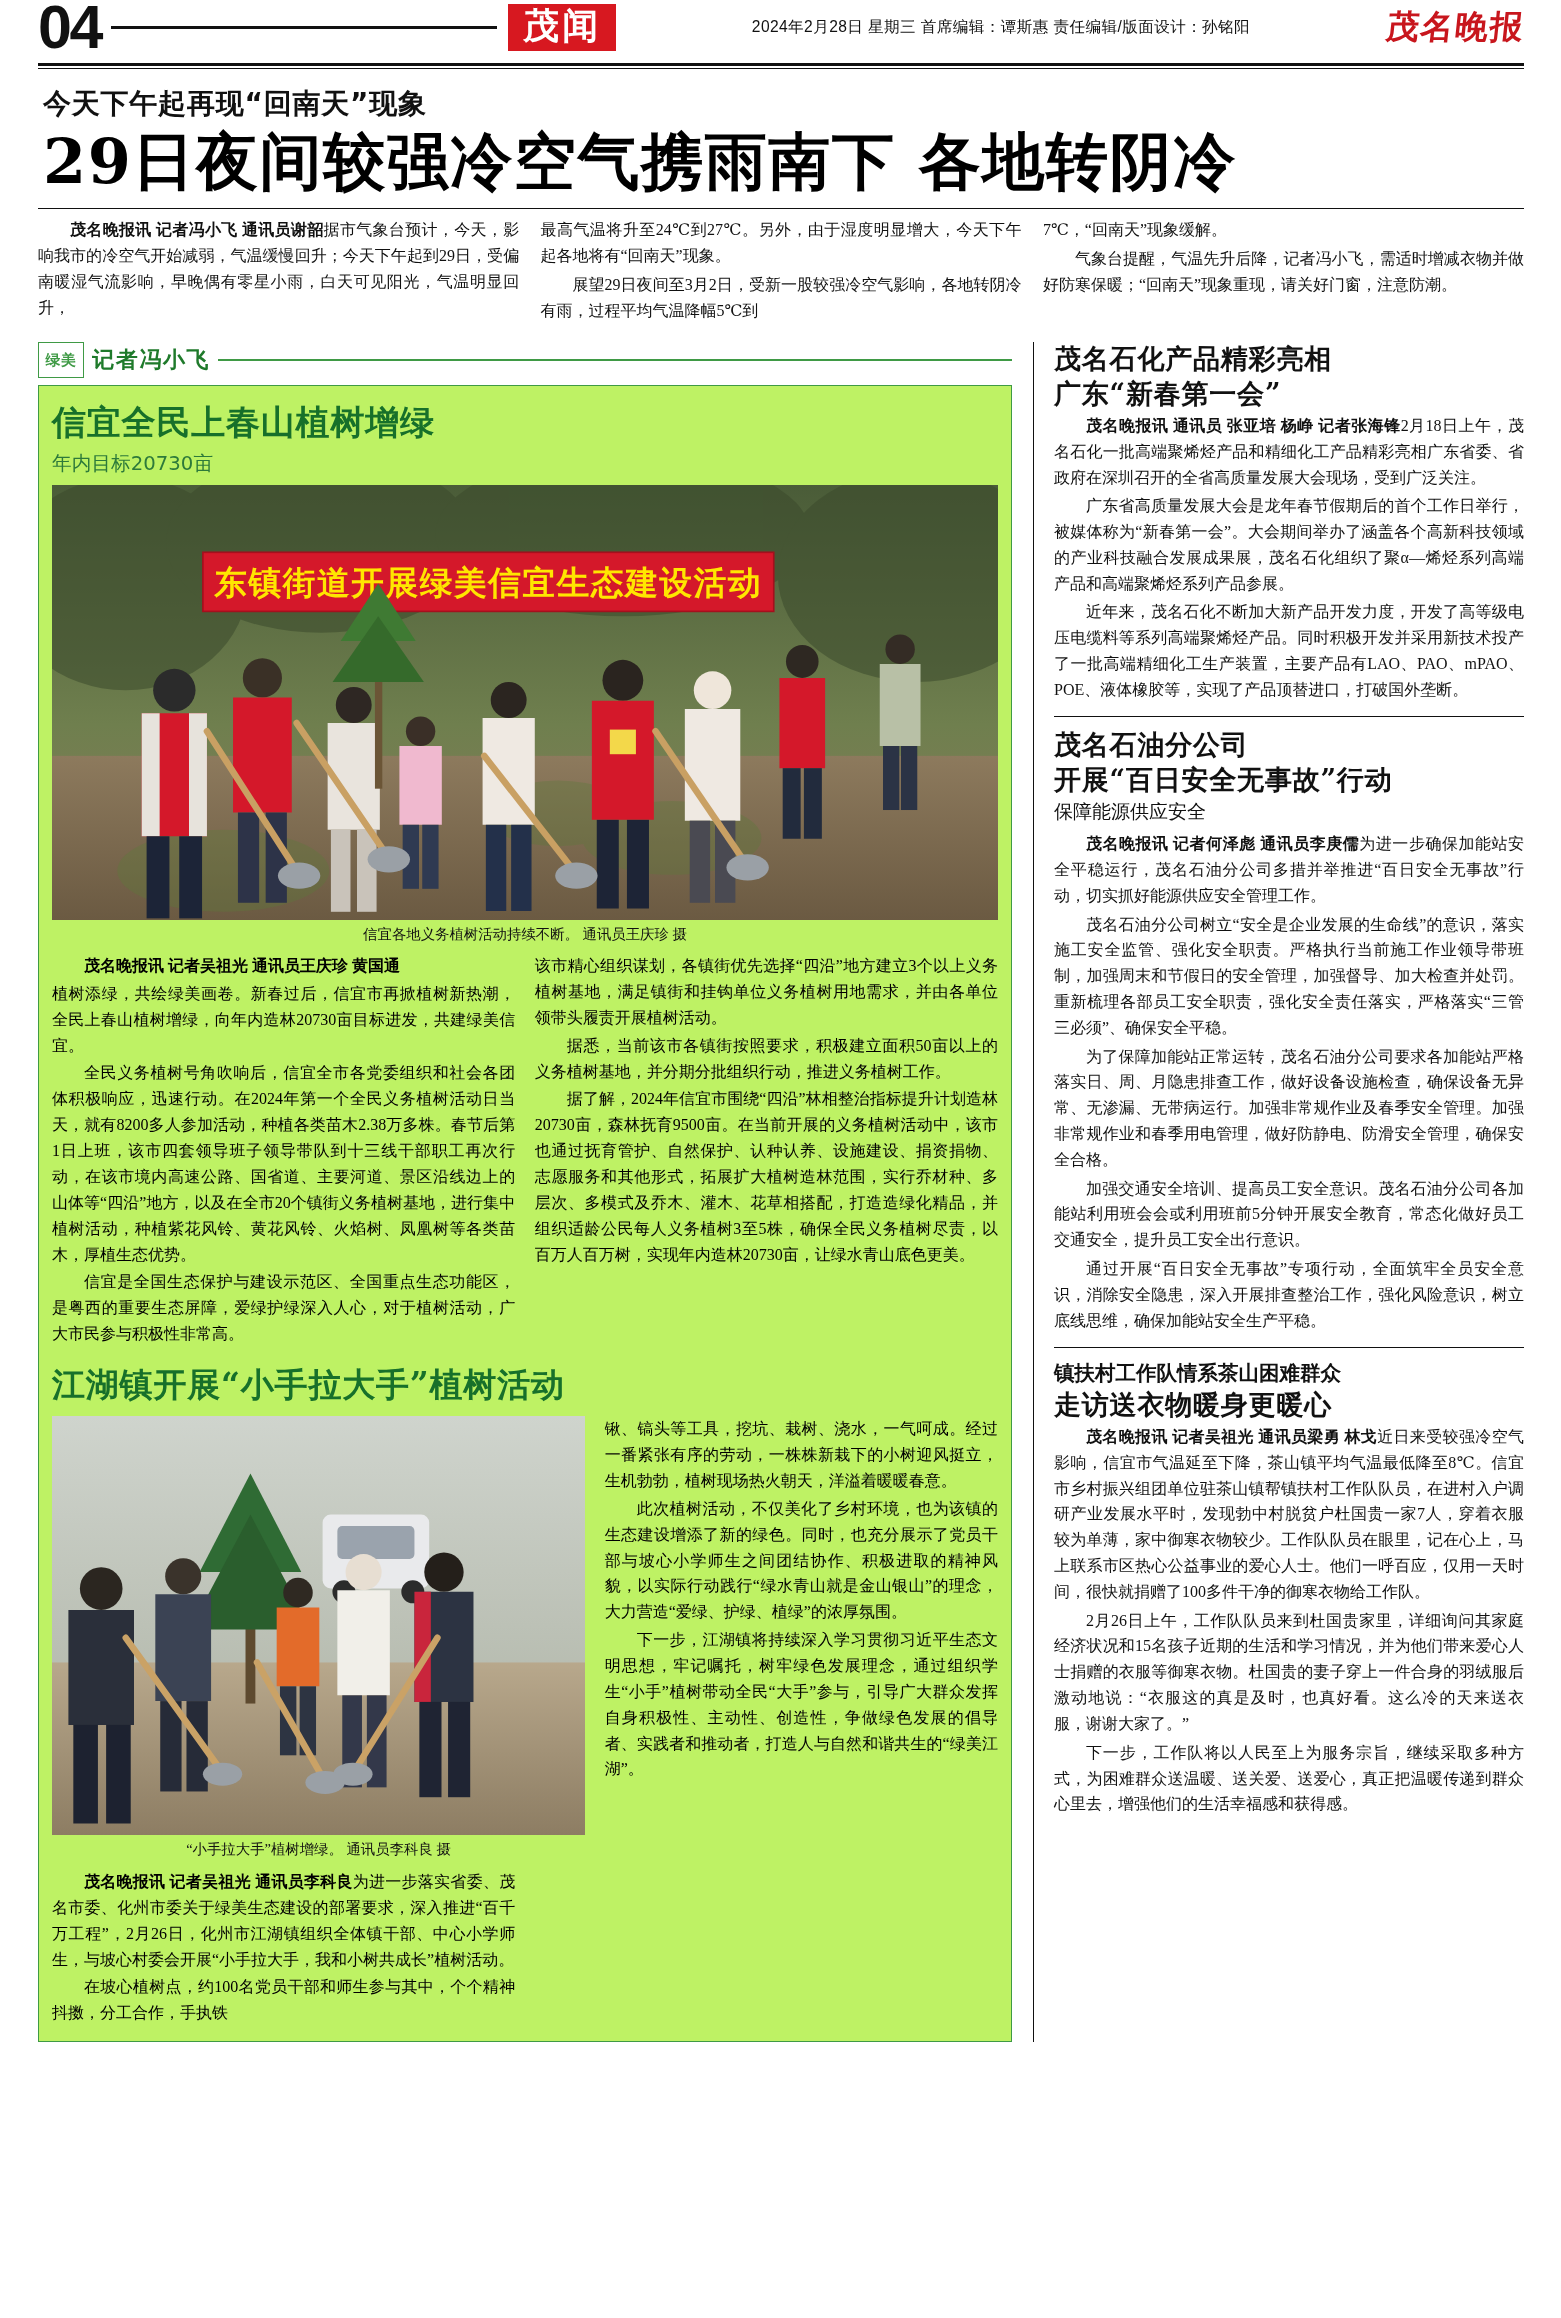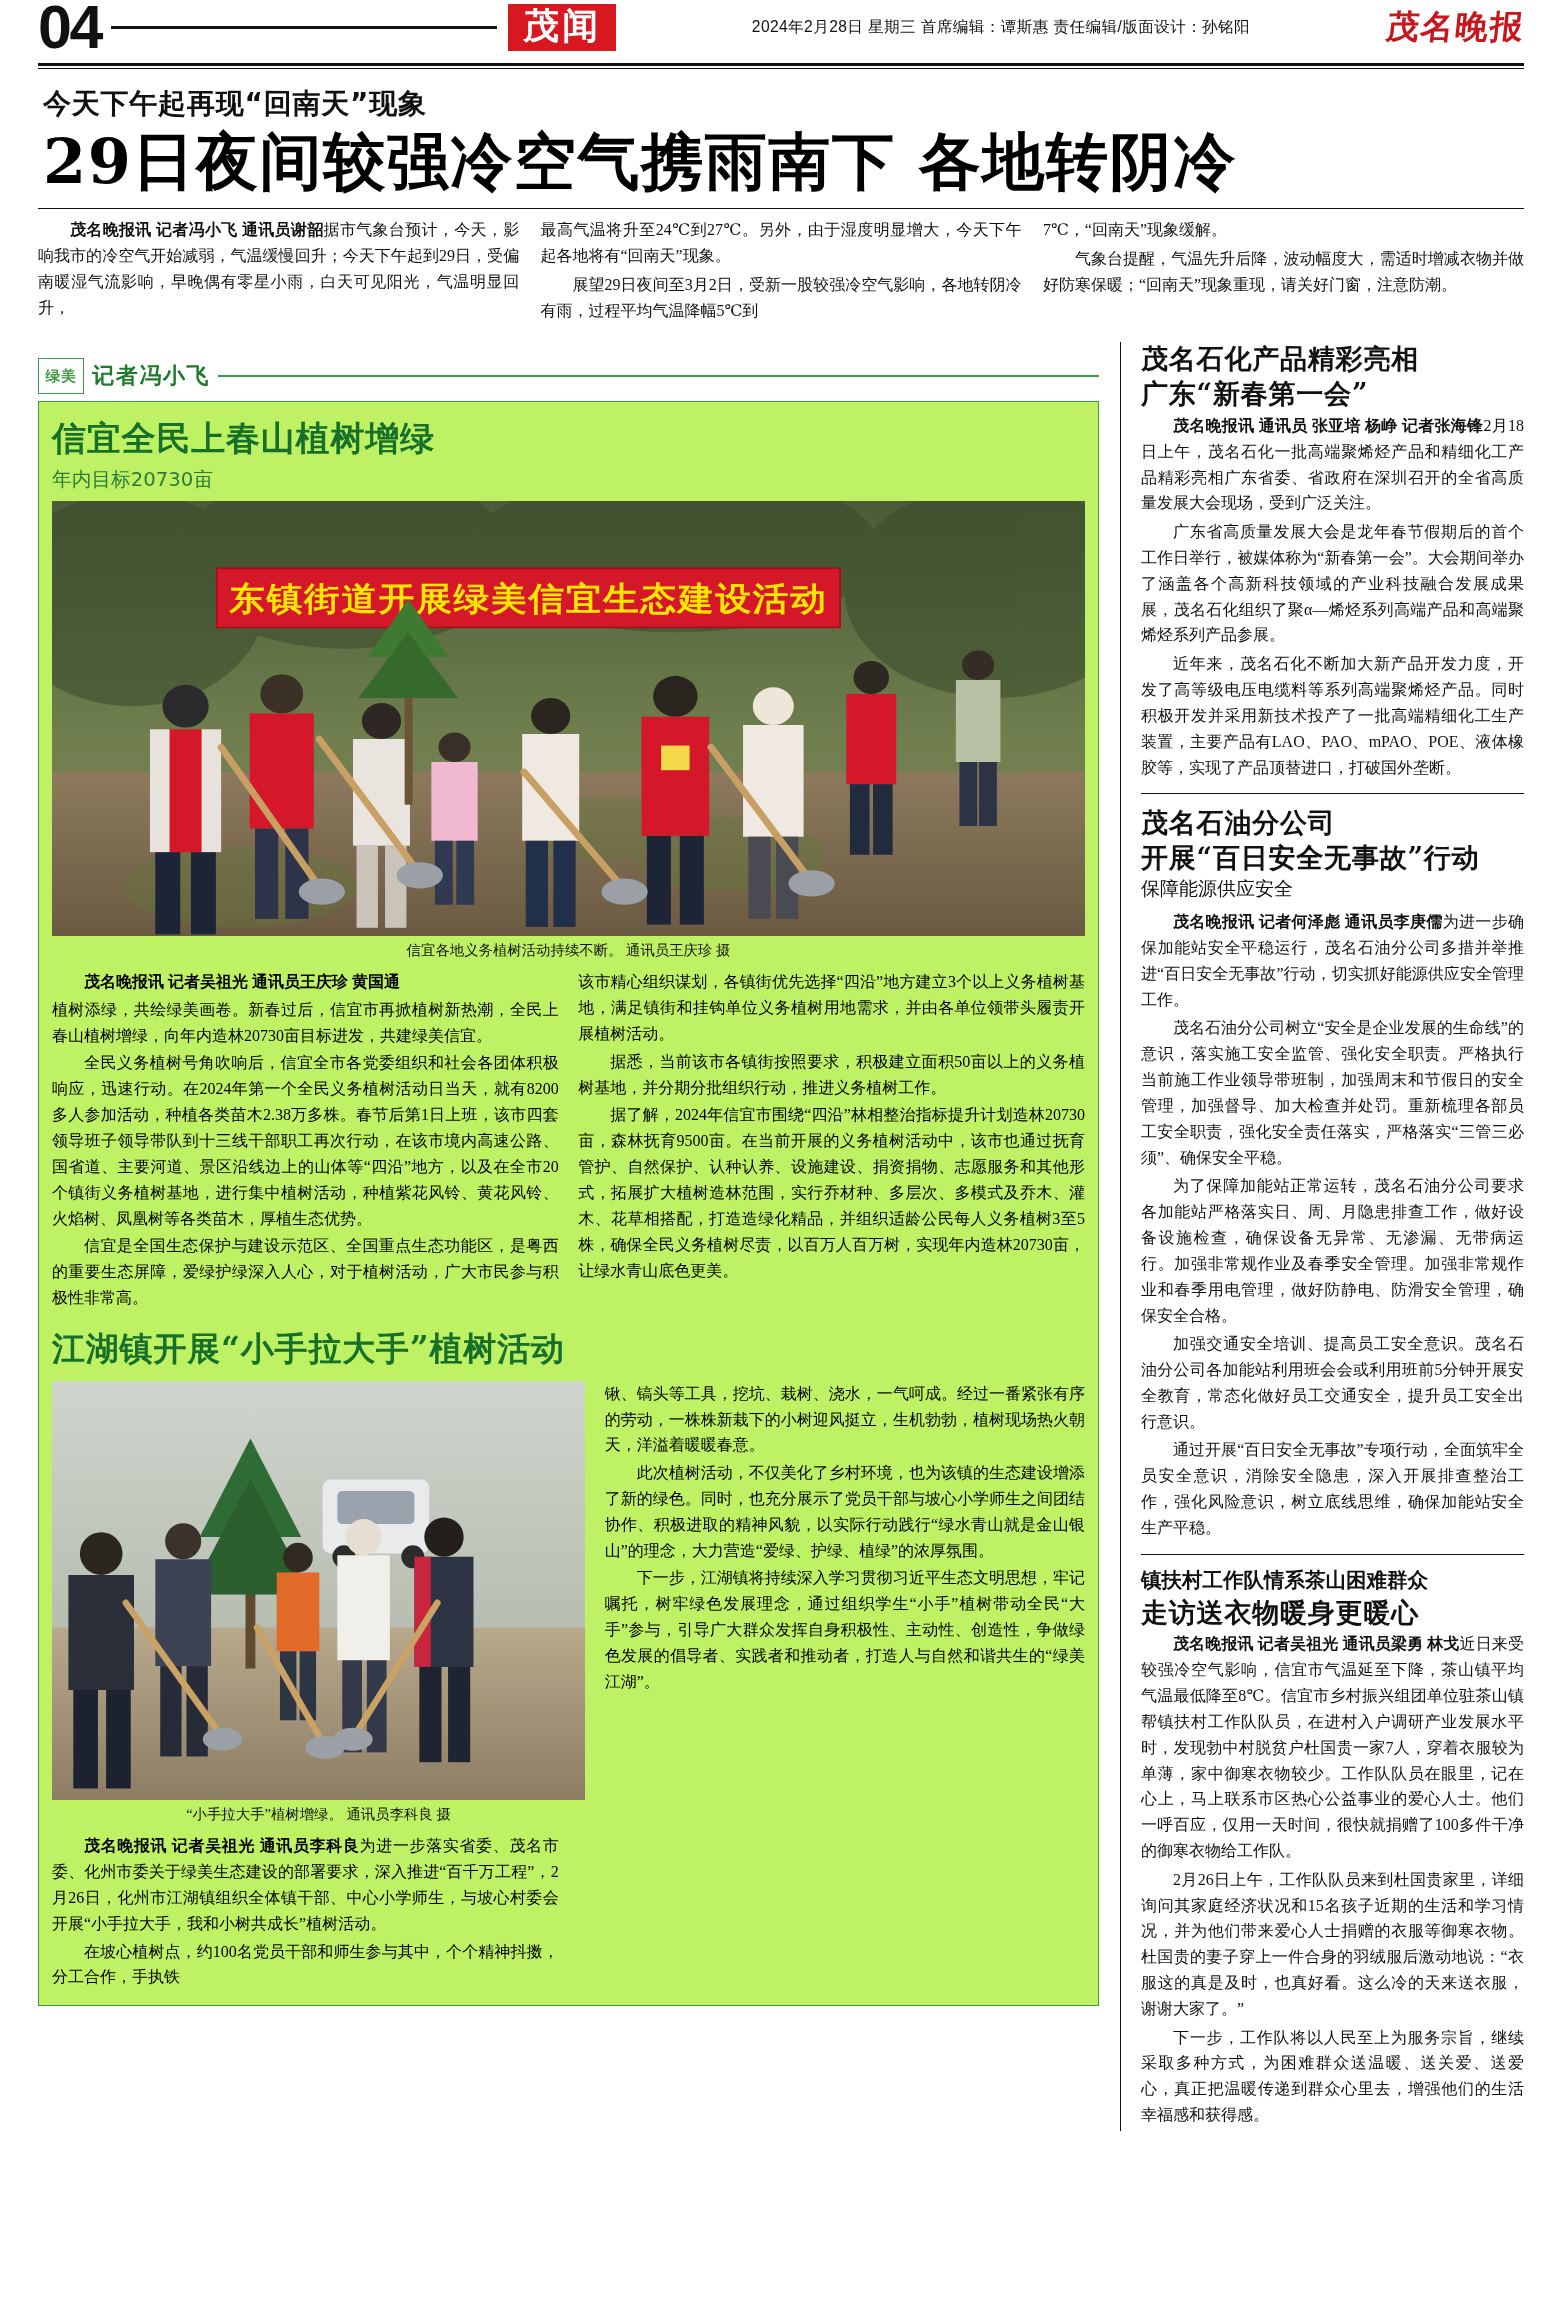--- a/index.html
+++ b/index.html
@@ -108,21 +108,21 @@
   .lede p { margin: 0 0 3.3px 0; }
   .ind { text-indent: 2em; }
   .byline { font-weight: bold; }
 
   
   .content {
     display: flex;
     gap: 21.3px;
     margin-top: 14.8px;
   }
-  .left-region { width: 1061px; margin-top: 16px; }
+  .left-region { width: 974px; }
   .right-region {
     flex: 1;
     border-left: 0.8px solid #111;
     padding-left: 19.7px;
   }
 
   
   .green-box {
     border: 1.6px solid #3f9a45;
     background: #bef264;
@@ -273,21 +273,21 @@
   <div class="lede">
     <div class="col">
       <p class="ind"><span class="byline">茂名晚报讯 记者冯小飞 通讯员谢韶</span><span>据市气象台预计，今天，影响我市的冷空气开始减弱，气温缓慢回升；今天下午起到29日，受偏南暖湿气流影响，早晚偶有零星小雨，白天可见阳光，气温明显回升，</span></p>
     </div>
     <div class="col">
       <p>最高气温将升至24℃到27℃。另外，由于湿度明显增大，今天下午起各地将有“回南天”现象。</p>
       <p class="ind">展望29日夜间至3月2日，受新一股较强冷空气影响，各地转阴冷有雨，过程平均气温降幅5℃到</p>
     </div>
     <div class="col">
       <p>7℃，“回南天”现象缓解。</p>
-      <p class="ind">气象台提醒，气温先升后降，波动幅度大，需适时增减衣物并做好防寒保暖；“回南天”现象重现，请关好门窗，注意防潮。</p>
+      <p class="ind">气象台提醒，气温先升后降，记者冯小飞，需适时增减衣物并做好防寒保暖；“回南天”现象重现，请关好门窗，注意防潮。</p>
     </div>
   </div>
 
   <div class="content">
 
     <div class="left-region">
 
       <div class="green-head">
         <div class="green-seal">绿美</div>
         <div class="green-title">记者冯小飞</div>

